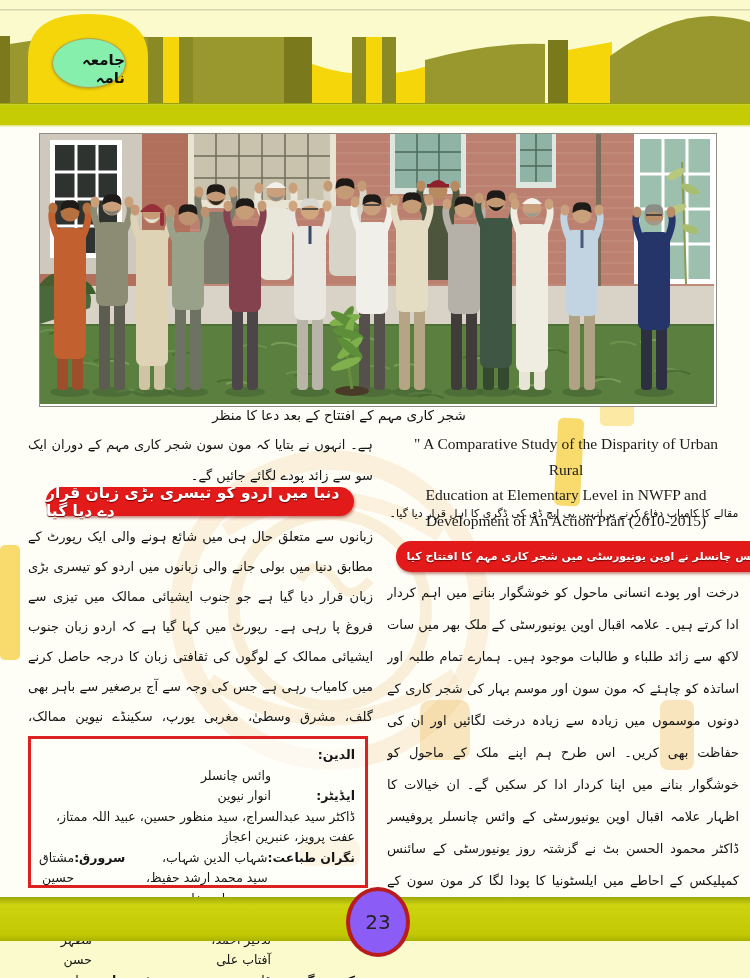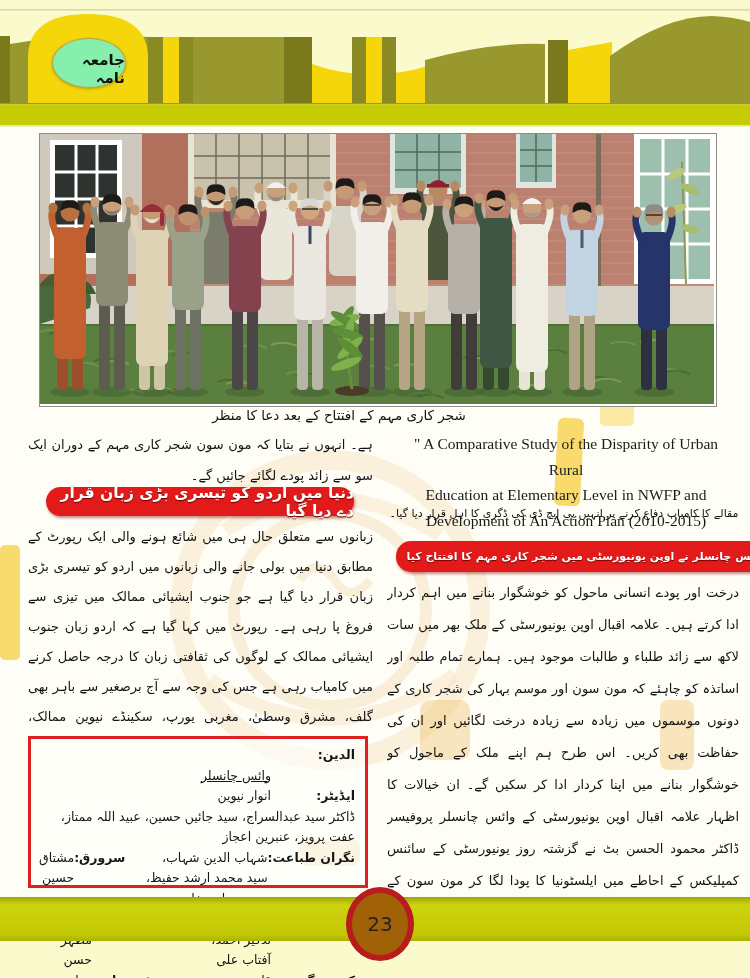--- a/index.html
+++ b/index.html
@@ -11,38 +11,38 @@
     border-radius:50%;display:flex;align-items:flex-end;justify-content:center;z-index:3;box-shadow:0 1px 3px rgba(0,0,0,.25);}
   .logo-oval span{font-size:15px;font-weight:bold;color:#111;direction:rtl;}
   .photo-frame{position:absolute;left:39px;top:133px;width:676px;height:272px;border:1px solid #8d8d86;background:#fff;z-index:2;}
   .caption{position:absolute;left:0;top:407px;width:678px;text-align:center;font-size:13.5px;color:#111;direction:rtl;z-index:2;}
   .watermark{position:absolute;left:0;top:380px;width:750px;height:520px;z-index:0;pointer-events:none;}
   .col{position:absolute;direction:rtl;color:#141414;z-index:2;}
   .eng{position:absolute;left:396px;top:431px;width:340px;z-index:2;font-family:"Liberation Serif",serif;
     font-size:15.5px;line-height:25.5px;color:#1a1a1a;text-align:center;}
   .right-intro{left:388px;top:507px;width:352px;font-size:11px;text-align:center;}
   .banner{position:absolute;z-index:2;background:#e21a1a;border-radius:15px;color:#fff;font-weight:bold;
-    text-align:right;direction:rtl;text-shadow:0 1px 1px #6e0000;box-shadow:1px 2px 3px rgba(120,0,0,.45);
+    text-align:left;direction:rtl;text-shadow:0 1px 1px #6e0000;box-shadow:1px 2px 3px rgba(120,0,0,.45);
     display:flex;align-items:center;justify-content:center;}
   .banner-right{left:396px;top:541px;width:380px;height:31px;font-size:11px;}
   .banner-left{left:46px;top:487px;width:308px;height:29px;font-size:15.5px;}
   .body-text{font-size:13px;text-align:justify;line-height:32px;}
   .right-body{left:387px;top:577px;width:352px;height:318px;overflow:hidden;}
   .left-cont{left:28px;top:429px;width:345px;line-height:31px;}
   .left-body{left:28px;top:522px;width:345px;height:212px;overflow:hidden;line-height:30px;}
   .staff-box{position:absolute;left:28px;top:736px;width:340px;height:152px;border:3px solid #dd2020;
     background:rgba(255,255,253,.6);z-index:2;direction:rtl;padding:6px 10px 4px 8px;box-sizing:border-box;}
   .staff-row{display:flex;direction:rtl;font-size:12.5px;line-height:20.5px;color:#161616;}
   .staff-row .role{font-weight:bold;min-width:84px;flex:0 0 auto;}
   .staff-row .role2{font-weight:bold;margin-right:12px;flex:0 0 auto;}
   .staff-row .val{flex:1 1 auto;}
-  .staff-row.indent{padding-right:84px;text-decoration:underline;}
+  .staff-row.indent{padding-right:84px;}
   .footer-band{position:absolute;left:0;top:897px;width:750px;height:44px;
     background:linear-gradient(#9ea80a,#cdd30e 18%,#c2c904 85%,#aab102);z-index:3;}
-  .page-oval{position:absolute;left:346px;top:887px;width:56px;height:62px;background:#a16207;border:6px solid #b91c1c;
+  .page-oval{position:absolute;left:346px;top:887px;width:56px;height:62px;background:#8b5cf6;border:4px solid #b91c1c;
     border-radius:50%;z-index:4;display:flex;align-items:center;justify-content:center;
     font-size:20px;color:#222;font-family:"DejaVu Sans",sans-serif;}
 </style>
 </head>
 <body>
 
 <div class="page">
 
   <svg class="hdr-svg" width="750" height="129" viewBox="0 0 750 129">
     <rect x="0" y="9" width="750" height="1.6" fill="#d8d8b0"></rect>
@@ -455,21 +455,21 @@
         <span class="role">الدین:</span>
       </div>
       <div class="staff-row indent">
         <span class="val">وائس چانسلر</span>
       </div>
       <div class="staff-row">
         <span class="role">ایڈیٹر:</span>
         <span class="val">انوار نیوین</span>
       </div>
       <div class="staff-row">
-        <span class="val">ڈاکٹر سید عبدالسراج، سید جائیں حسین، عبید اللہ ممتاز، عفت پرویز، عنبرین اعجاز</span>
+        <span class="val">ڈاکٹر سید عبدالسراج، سید منظور حسین، عبید اللہ ممتاز، عفت پرویز، عنبرین اعجاز</span>
       </div>
       <div class="staff-row">
         <span class="role">نگران طباعت:</span>
         <span class="val">شہاب الدین شہاب، سید محمد ارشد حفیظ، محمد ریاض خان</span>
         <span class="role2">سرورق:</span>
         <span class="val">مشتاق حسین</span>
       </div>
       <div class="staff-row">
         <span class="role">تصاویر:</span>
         <span class="val">فیصل عظیم، تذکیر احمد، آفتاب علی</span>

